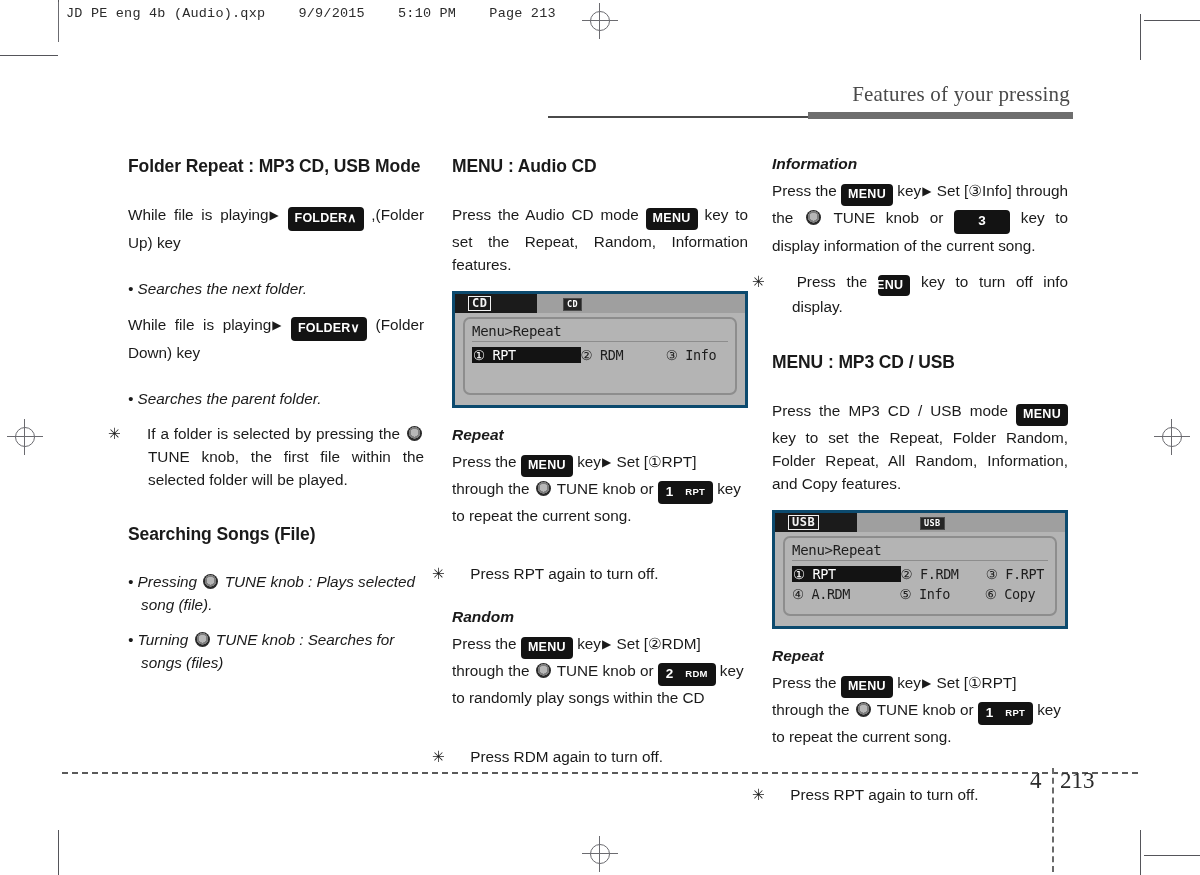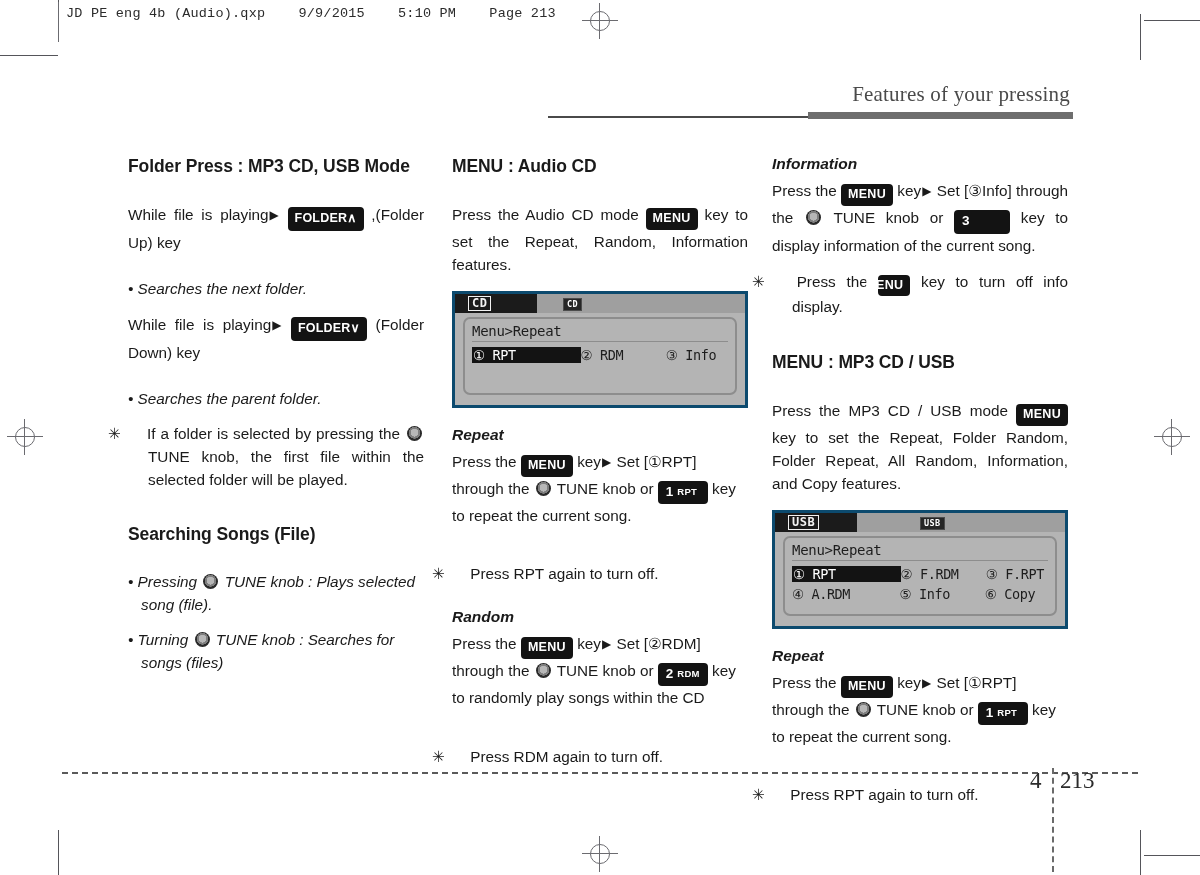--- a/index.html
+++ b/index.html
@@ -66,28 +66,28 @@
     padding-left:20px;text-indent:-20px;text-align:justify;
   }
   p.note.nj{text-align:left;margin-top:36px;}
   .gap-s{height:10px;}
   .gap-m{height:20px;}
 
   
   .key{
     display:inline-block;background:#131313;color:#ffffff;
     border-radius:4px;vertical-align:-2px;
-    font-weight:bold;text-align:left;white-space:nowrap;
+    font-weight:bold;text-align:center;white-space:nowrap;
   }
   .key-menu{font-size:12.5px;padding:1px 7px 2px;letter-spacing:.3px;}
   .key-folder{font-size:12.5px;padding:2px 7px 3px;letter-spacing:.2px;}
   .key-num{
     font-size:13.5px;padding:1px 8px 2px;min-width:34px;letter-spacing:0;
   }
-  .key-num .sm{font-size:9.5px;vertical-align:1px;margin-left:4px;letter-spacing:.2px;}
+  .key-num .sm{font-size:9.5px;vertical-align:1px;margin-left:12px;letter-spacing:.2px;}
   .key-num.solo{min-width:40px;}
   .arrowr{display:inline-block;font-size:12px;vertical-align:1px;margin:0 1px;}
 
   
   .knob{
     display:inline-block;width:15px;height:15px;border-radius:50%;
     background:radial-gradient(circle at 50% 45%, #b7b7b7 0 34%, #7d7d7d 35% 52%, #2a2a2a 53% 78%, #8e8e8e 79% 100%);
     vertical-align:-2px;margin:0 2px;
   }
   .aster{display:inline-block;width:14px;}
@@ -181,21 +181,21 @@
 
   <div class="prepress-rule"></div>
   <div class="prepress">JD PE eng 4b (Audio).qxp    9/9/2015    5:10 PM    Page 213</div>
 
   <div class="runhead">Features of your pressing</div>
   <div class="runbar"></div>
   <div class="runbar-tail"></div>
 
   <div class="col col1">
 
-    <h2 class="sec">Folder Press : MP3 CD, USB Mode</h2>
+    <h2 class="sec">Folder Repeat : MP3 CD, USB Mode</h2>
 
     <p class="body">
       <span>While file is playing</span><span class="arrowr">▶</span>
       <span class="key key-folder">FOLDER∧</span>
       <span>,(Folder Up) key</span>
     </p>
 
     <div class="gap-s"></div>
 
     <p class="bullet">• Searches the next folder.</p>

